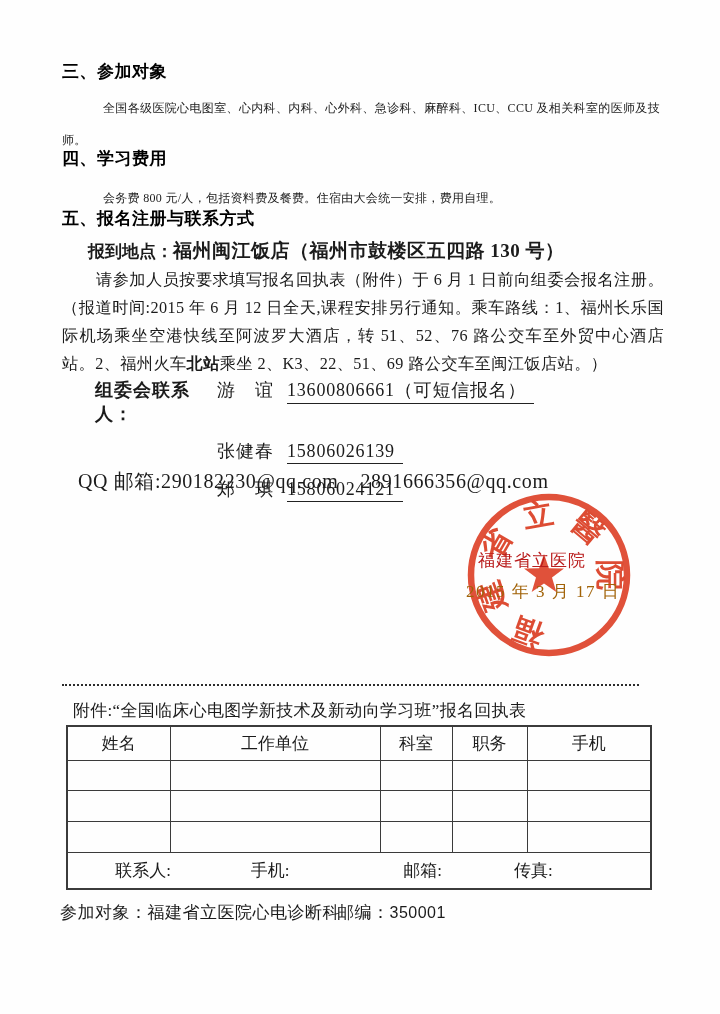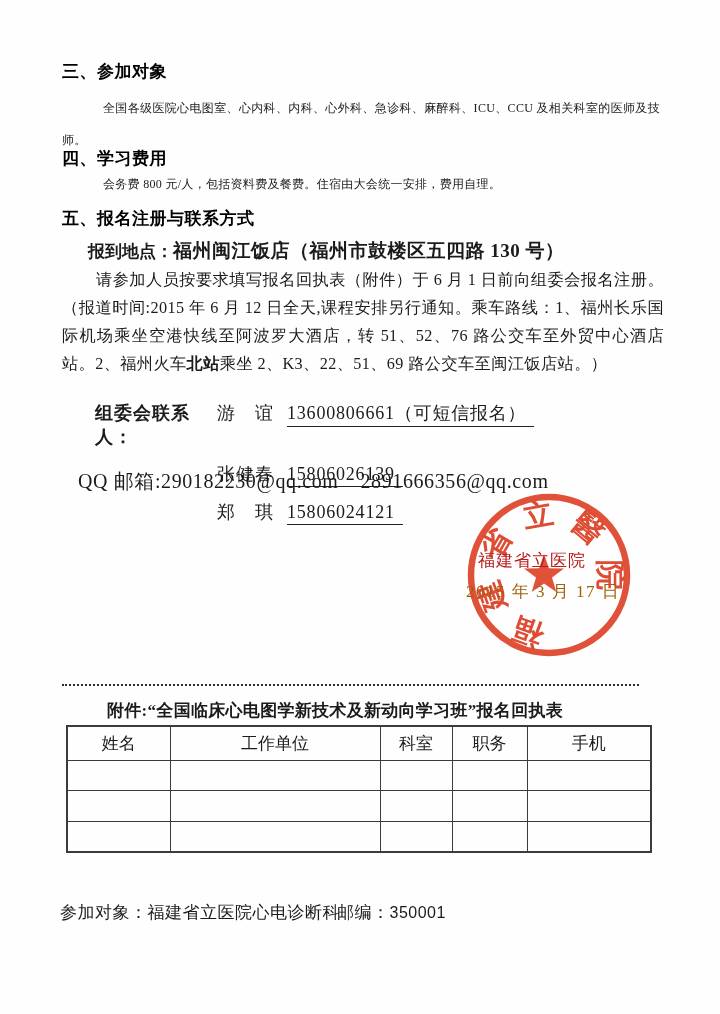--- a/index.html
+++ b/index.html
@@ -46,21 +46,21 @@
     padding: 0 8px 1px 0;
     letter-spacing: 0.8px;
   }
   .qq-line { font-size: 20px; letter-spacing: 0.6px; }
   .qq-email2 { margin-left: 22px; }
   .dotted-sep {
     width: 577px;
     height: 0;
     border-top: 2px dotted #2c2c2c;
   }
-  .attach-title { font-size: 17px; font-weight: bold; letter-spacing: 0.3px; margin-left: 34px; }
+  .attach-title { font-size: 17px; font-weight: normal; letter-spacing: 0.3px; }
   table.reply {
     border-collapse: collapse;
     width: 584px;
     table-layout: fixed;
   }
   table.reply th, table.reply td {
     border: 1px solid #3b3b3b;
     font-size: 17px;
     font-weight: normal;
     text-align: center;
@@ -87,31 +87,31 @@
 </style>
 </head>
 <body>
 
 <div class="page">
 
   <div class="abs sec-heading" style="left:62px; top:60px;">三、参加对象</div>
   <div class="abs body-para indent" style="left:62px; top:92px; width:598px;">全国各级医院心电图室、心内科、内科、心外科、急诊科、麻醉科、ICU、CCU 及相关科室的医师及技师。</div>
 
   <div class="abs sec-heading" style="left:62px; top:147px;">四、学习费用</div>
-  <div class="abs body-para indent" style="left:62px; top:168px; width:600px;">会务费 800 元/人，包括资料费及餐费。住宿由大会统一安排，费用自理。</div>
+  <div class="abs body-para indent" style="left:62px; top:182px; width:600px;">会务费 800 元/人，包括资料费及餐费。住宿由大会统一安排，费用自理。</div>
 
   <div class="abs sec-heading" style="left:62px; top:207px;">五、报名注册与联系方式</div>
 
   <div class="abs venue-line" style="left:88px; top:238px;">
     <span class="venue-label">报到地点：</span><span class="venue-value">福州闽江饭店（福州市鼓楼区五四路 130 号）</span>
   </div>
 
   <div class="abs note-para" style="left:62px; top:266px; width:602px; text-indent:34px;"><span>请参加人员按要求填写报名回执表（附件）于 6 月 1 日前向组委会报名注册。（报道时间:2015 年 6 月 12 日全天,课程安排另行通知。乘车路线：1、福州长乐国际机场乘坐空港快线至阿波罗大酒店，转 51、52、76 路公交车至外贸中心酒店站。2、福州火车</span><span class="b">北站</span><span>乘坐 2、K3、22、51、69 路公交车至闽江饭店站。）</span></div>
 
-  <div class="abs" style="left:95px; top:401px;">
+  <div class="abs" style="left:95px; top:378px;">
     <div class="contact-row">
       <span class="contact-label">组委会联系人：</span>
       <span class="contact-name">游　谊</span>
       <span class="contact-phone">13600806661（可短信报名）</span>
     </div>
     <div class="contact-row">
       <span class="contact-label"></span>
       <span class="contact-name">张健春</span>
       <span class="contact-phone">15806026139</span>
     </div>
@@ -178,20 +178,30 @@
           <td></td>
           <td></td>
     </tr>
     <tr class="empty2">
       <td></td>
           <td></td>
           <td></td>
           <td></td>
           <td></td>
     </tr>
+    <tr class="footer-row">
+      <td class="footer-cell" colspan="5">
+        <div class="footer-flex">
+          <span class="fl1">联系人:</span>
+          <span class="fl2">手机:</span>
+          <span class="fl3">邮箱:</span>
+          <span>传真:</span>
+        </div>
+      </td>
+    </tr>
   </tbody>
     </table>
 
   <div class="abs mailing-line" style="left:60px; top:901px;">
     <span>参加对象：福建省立医院心电诊断科</span>
     <span class="zip-label"><span>邮编：</span><span class="zip-value">350001</span></span>
   </div>
 
 </div>
 

